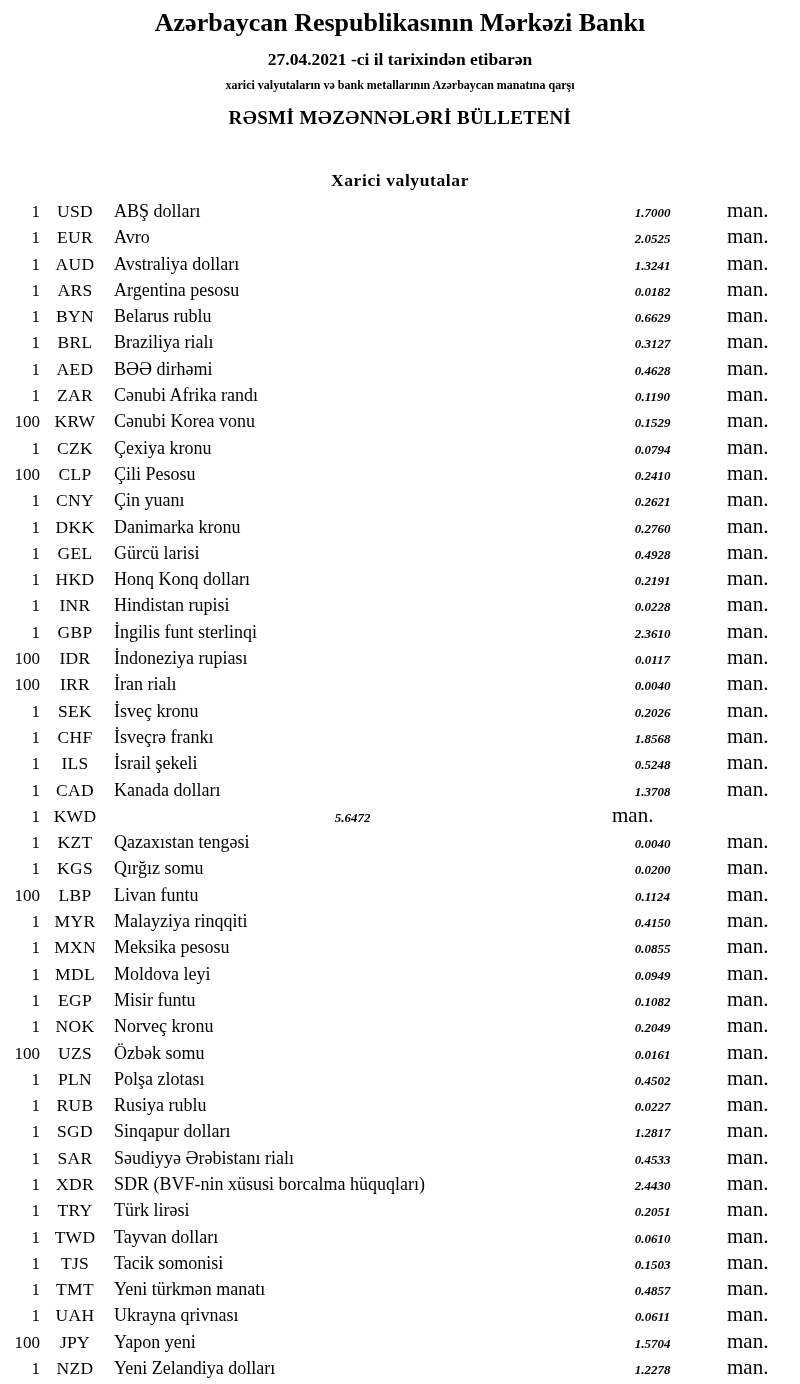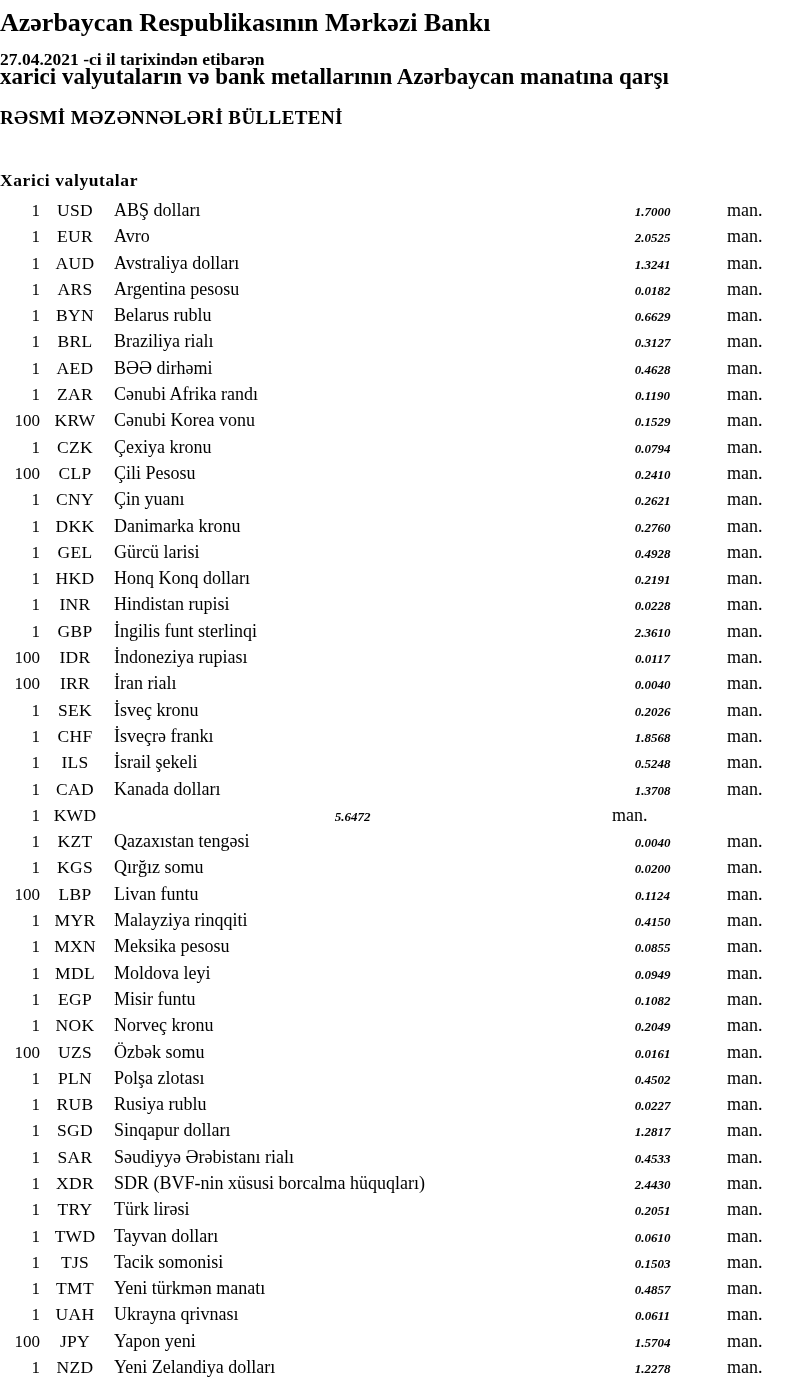--- a/index.html
+++ b/index.html
@@ -8,24 +8,24 @@
     width: 800px;
     height: 1384px;
     position: relative;
     overflow: hidden;
     font-family: "Liberation Serif", serif;
     color: #000000;
   }
   .page { position: absolute; inset: 0; background: #ffffff; }
 
   
-  .hdr { position: absolute; left: 0; width: 100%; text-align: left; white-space: nowrap; }
+  .hdr { position: absolute; left: 0; width: 100%; text-align: center; white-space: nowrap; }
   .bank-title    { top: 8px;   font-size: 26px;   font-weight: bold; }
   .date-line     { top: 49px;  font-size: 17.5px; font-weight: bold; }
-  .subtitle-line { top: 64px;  font-size: 23px;   font-weight: bold; }
+  .subtitle-line { top: 78px;  font-size: 12px;   font-weight: bold; }
   .bulletin-line { top: 107px; font-size: 19px;   font-weight: bold; letter-spacing: 0.4px; }
   .section-title { top: 170px; font-size: 17.5px; font-weight: bold; letter-spacing: 0.6px; }
 
   
   .rates {
     position: absolute;
     top: 197px;
     left: 0;
     width: 800px;
   }
@@ -34,21 +34,21 @@
     grid-template-columns: 40px 70px 1fr 115px 90px;
     align-items: baseline;
     height: 26.31px;
     line-height: 26.31px;
     font-size: 18px;
   }
   .qty  { text-align: right;  font-size: 17px; }
   .code { text-align: center; font-size: 17.5px; letter-spacing: 0.3px; }
   .name { text-align: left;   padding-left: 4px; white-space: nowrap; }
   .rate { text-align: center;  font-size: 13px; font-weight: bold; font-style: italic; }
-  .unit { text-align: left;   padding-left: 17px; font-size: 18px; }
+  .unit { text-align: left;   padding-left: 17px; font-size: 21px; }
 </style>
 </head>
 <body>
 
 <div class="page">
 
   <div class="hdr bank-title">Azərbaycan Respublikasının Mərkəzi Bankı</div>
 
   <div class="hdr date-line">27.04.2021 -ci il tarixindən etibarən</div>
 

